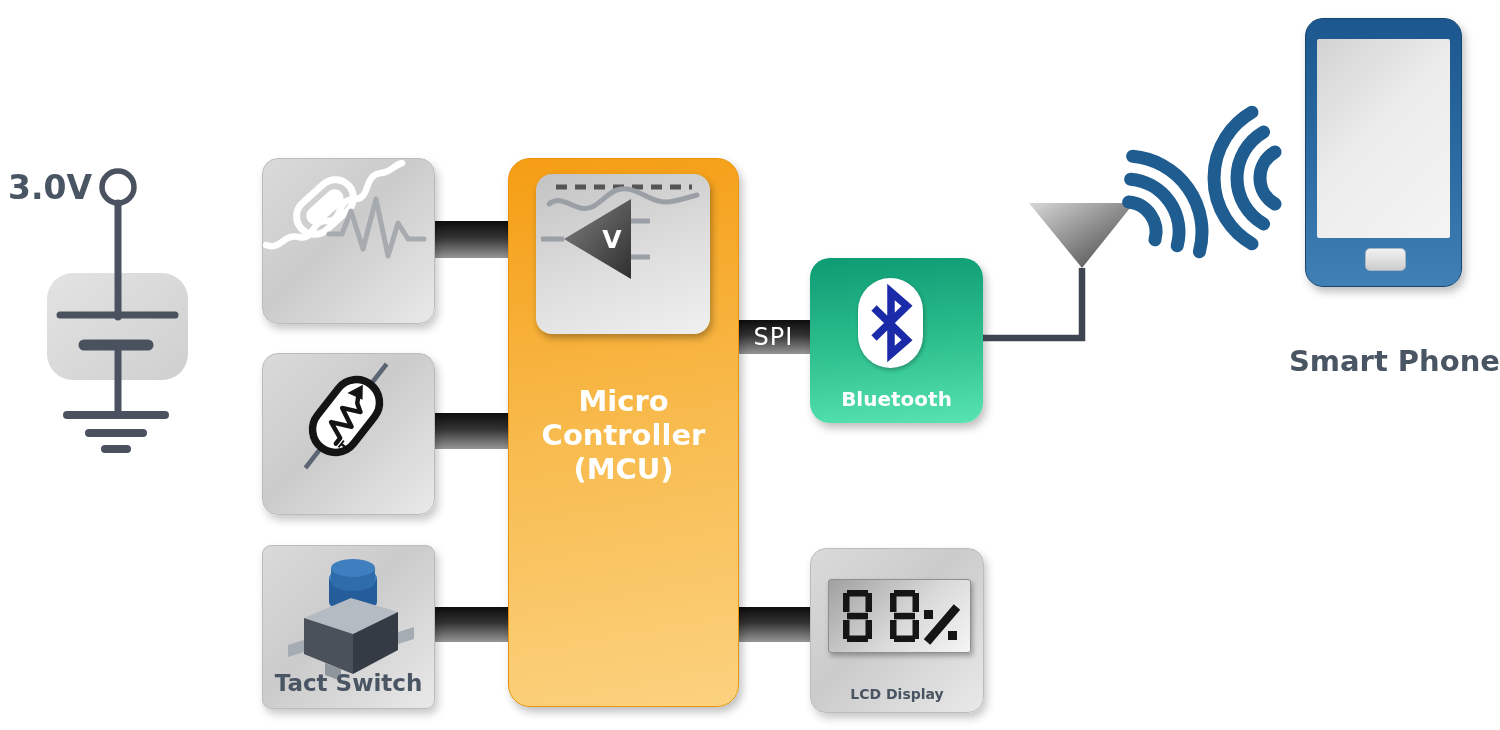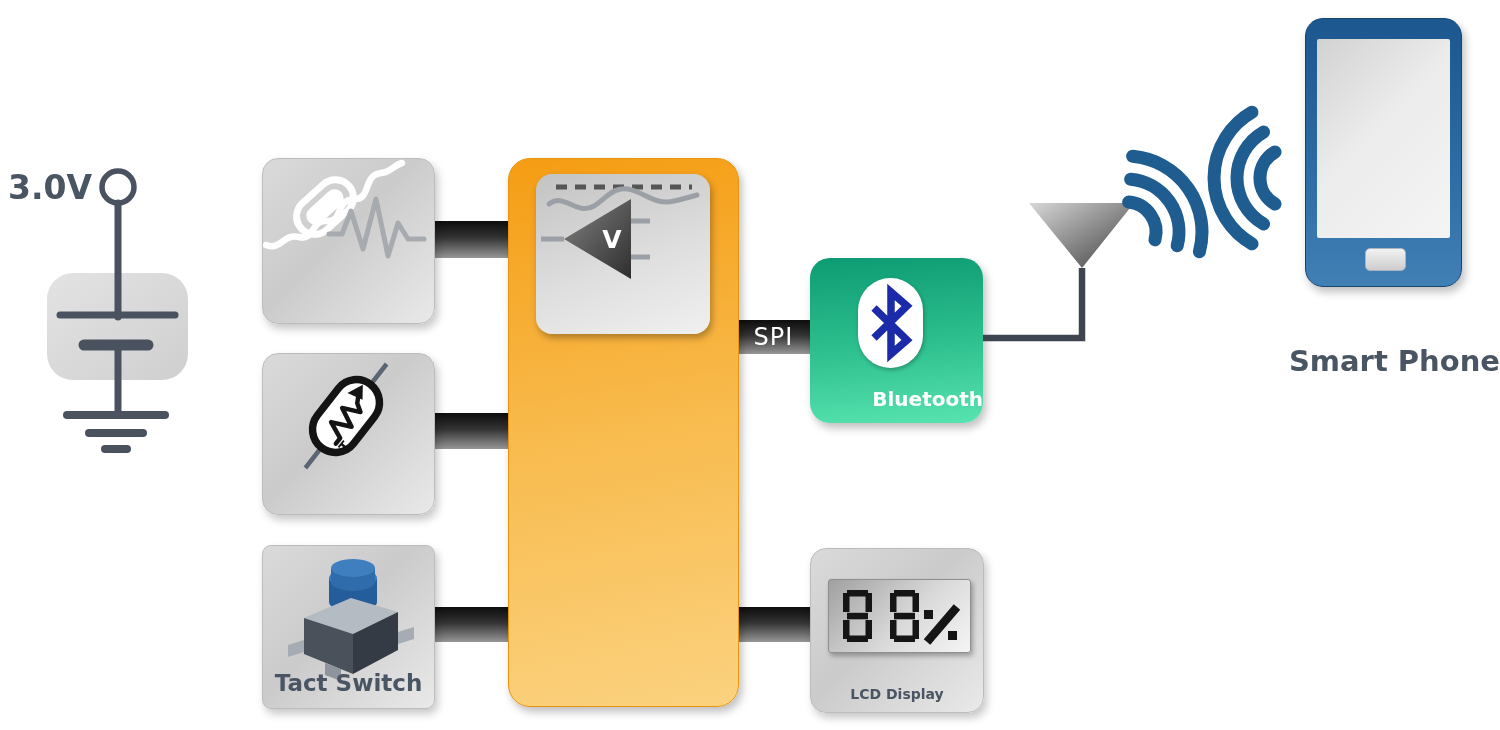--- a/index.html
+++ b/index.html
@@ -51,21 +51,21 @@
   
   #bt{
     position:absolute;left:810px;top:258px;width:173px;height:165px;border-radius:20px;
     background:linear-gradient(175deg,#0d9b73 0%,#2fc18f 55%,#58e4b1 100%);
     box-shadow:3px 5px 8px rgba(0,0,0,.25);
   }
   #bt-pill{
     position:absolute;left:48px;top:20px;width:65px;height:90px;border-radius:33px;
     background:#ffffff;box-shadow:1px 2px 4px rgba(0,0,0,.28);
   }
-  #bt-label{position:absolute;left:0;bottom:12px;width:100%;text-align:right;font-size:20px;}
+  #bt-label{position:absolute;left:0;bottom:12px;width:100%;text-align:center;font-size:20px;}
 
   
   #lcd-panel{
     position:absolute;left:17px;top:30px;width:141px;height:72px;border-radius:3px;
     background:linear-gradient(135deg,#a0a0a0 0%,#d9d9d9 55%,#f5f5f5 100%);
     border:1px solid #8f8f8f;
     box-shadow:2px 3px 5px rgba(0,0,0,.3);
   }
   .block-label{position:absolute;width:100%;text-align:center;}
 
@@ -177,20 +177,25 @@
           </linearGradient>
         </defs>
         <line x1="20" y1="13" x2="156" y2="13" stroke="#555555" stroke-width="5" stroke-dasharray="11 8"></line>
         <path d="M13,30 C28,18 40,42 58,32 C70,25 78,10 96,16 C112,21 120,31 138,27 C148,25 153,23 161,21" fill="none" stroke="#9ba0a6" stroke-width="5" stroke-linecap="round"></path>
         <line x1="5" y1="65" x2="28" y2="65" stroke="#9ba0a6" stroke-width="5"></line>
         <line x1="95" y1="47" x2="114" y2="47" stroke="#9ba0a6" stroke-width="5"></line>
         <line x1="95" y1="83" x2="114" y2="83" stroke="#9ba0a6" stroke-width="5"></line>
         <polygon points="28,65 95,25 95,105" fill="url(#gTri)"></polygon>
         <text x="76" y="74" text-anchor="middle" font-size="25" font-weight="bold" fill="#ffffff">V</text>
       </svg>
+    </div>
+    <div id="mcu-label" class="white">
+      <div>Micro</div>
+      <div>Controller</div>
+      <div>(MCU)</div>
     </div>
   </div>
 
   <div id="bt">
     <div id="bt-pill"></div>
     <svg class="abs" style="left:0;top:0;" width="173" height="165" viewBox="0 0 173 165">
       <path d="M64,50 L97,82 L81,96 L81,34 L97,48 L64,80" fill="none" stroke="#1b2aa8" stroke-width="7.5" stroke-linejoin="miter"></path>
     </svg>
     <div id="bt-label" class="white">Bluetooth</div>
   </div>

